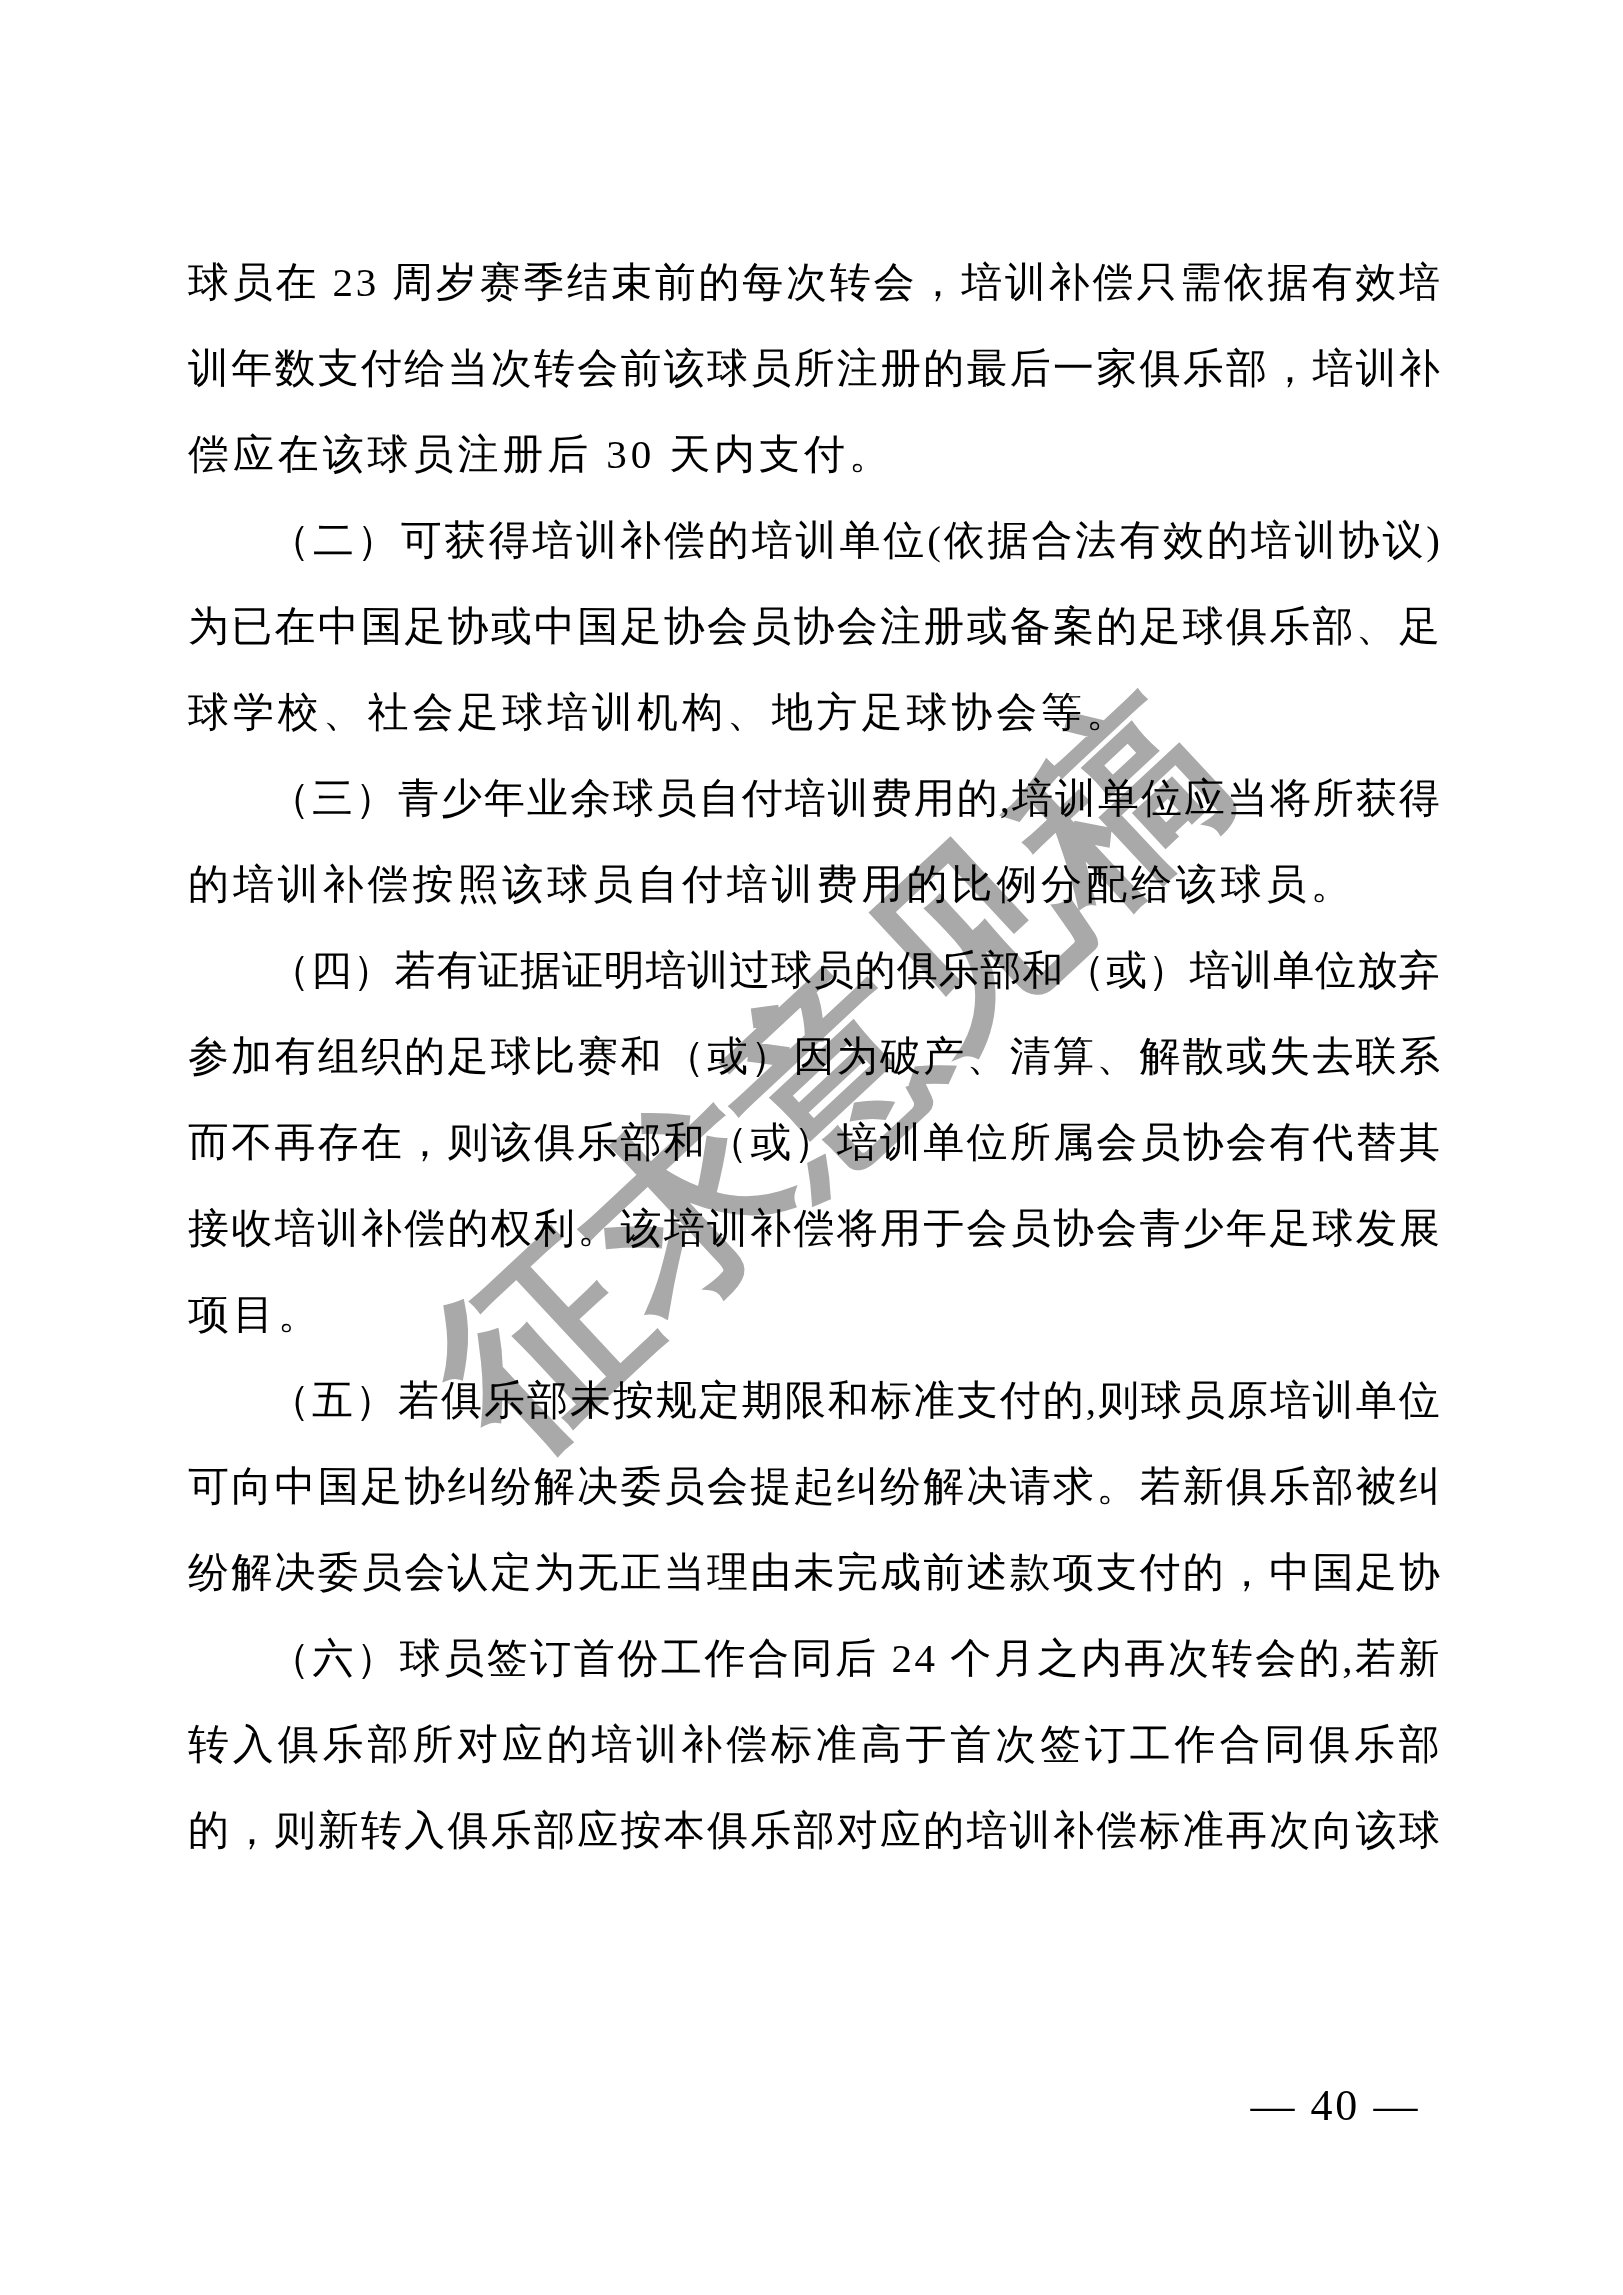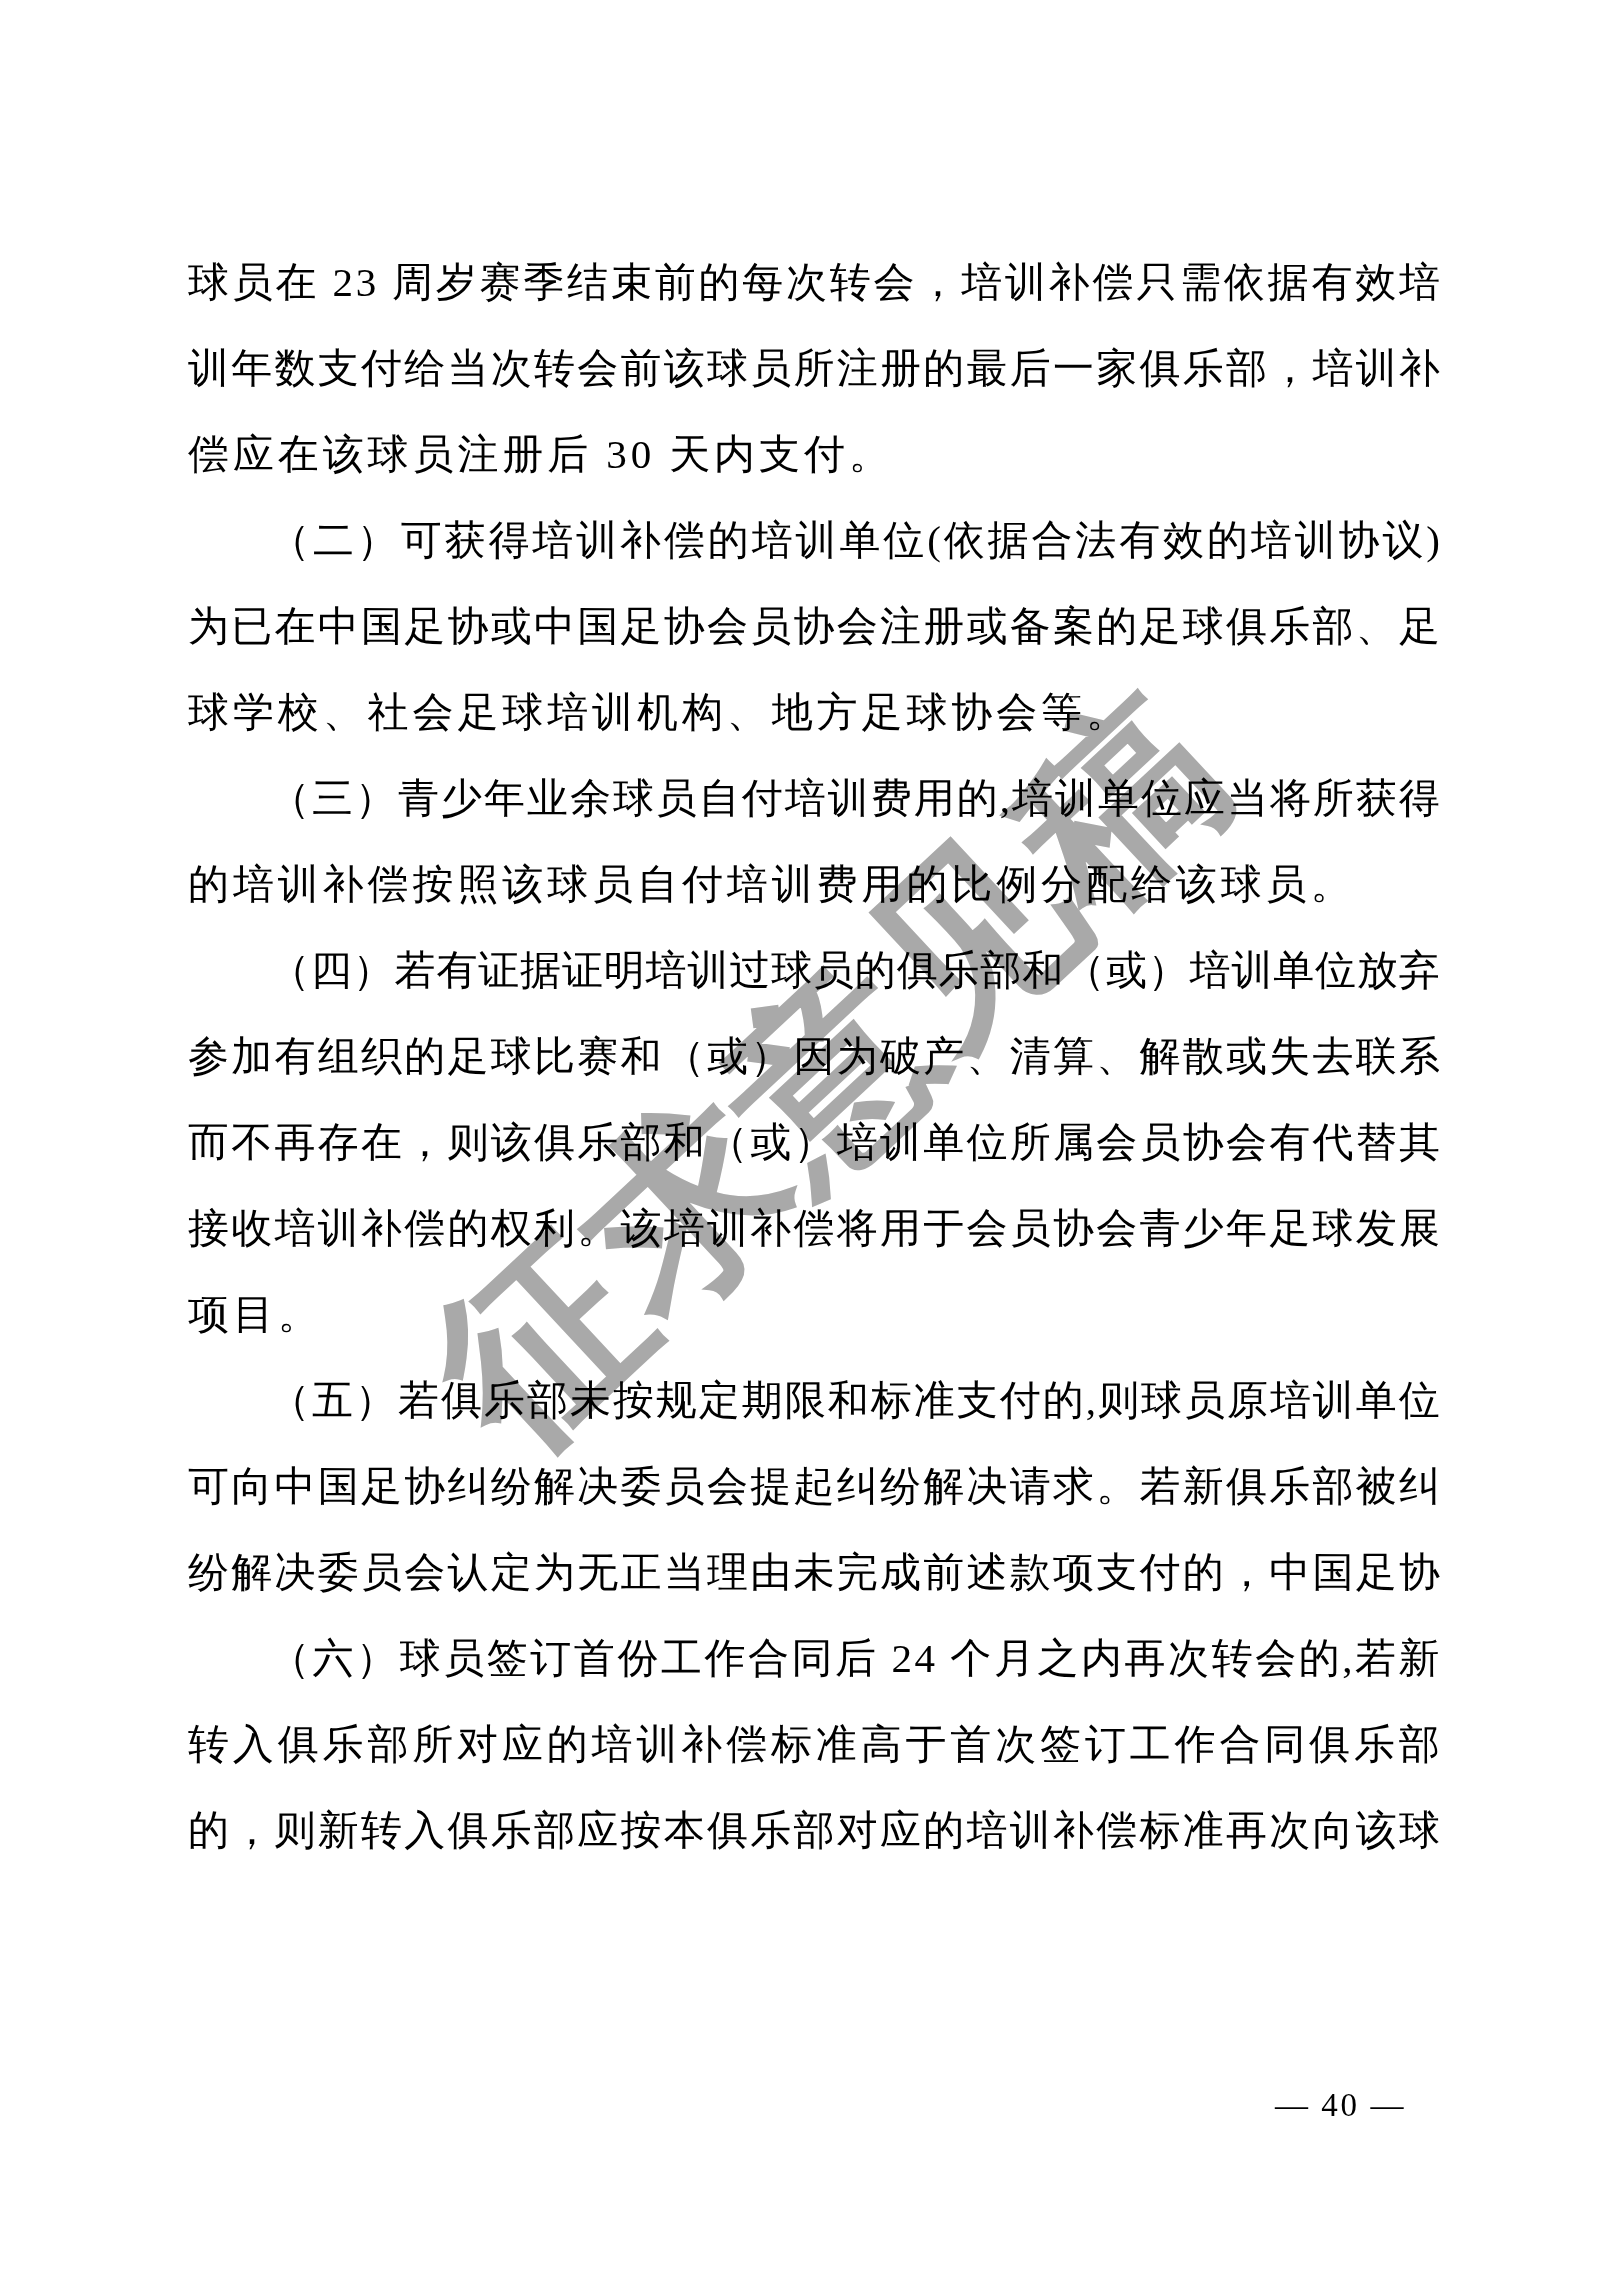--- a/index.html
+++ b/index.html
@@ -58,23 +58,23 @@
   .line.indent {
     padding-left: 81px;
   }
   .ch {
     white-space: pre;
     flex: 0 0 auto;
   }
   .page-number {
     position: absolute;
     top: 2086px;
-    right: 217px;
+    right: 203px;
     z-index: 2;
-    font-size: 33px;
+    font-size: 44px;
     letter-spacing: 2.6px;
     line-height: 39px;
     white-space: nowrap;
   }
 </style>
 </head>
 <body>
 
 <div class="page">
 

